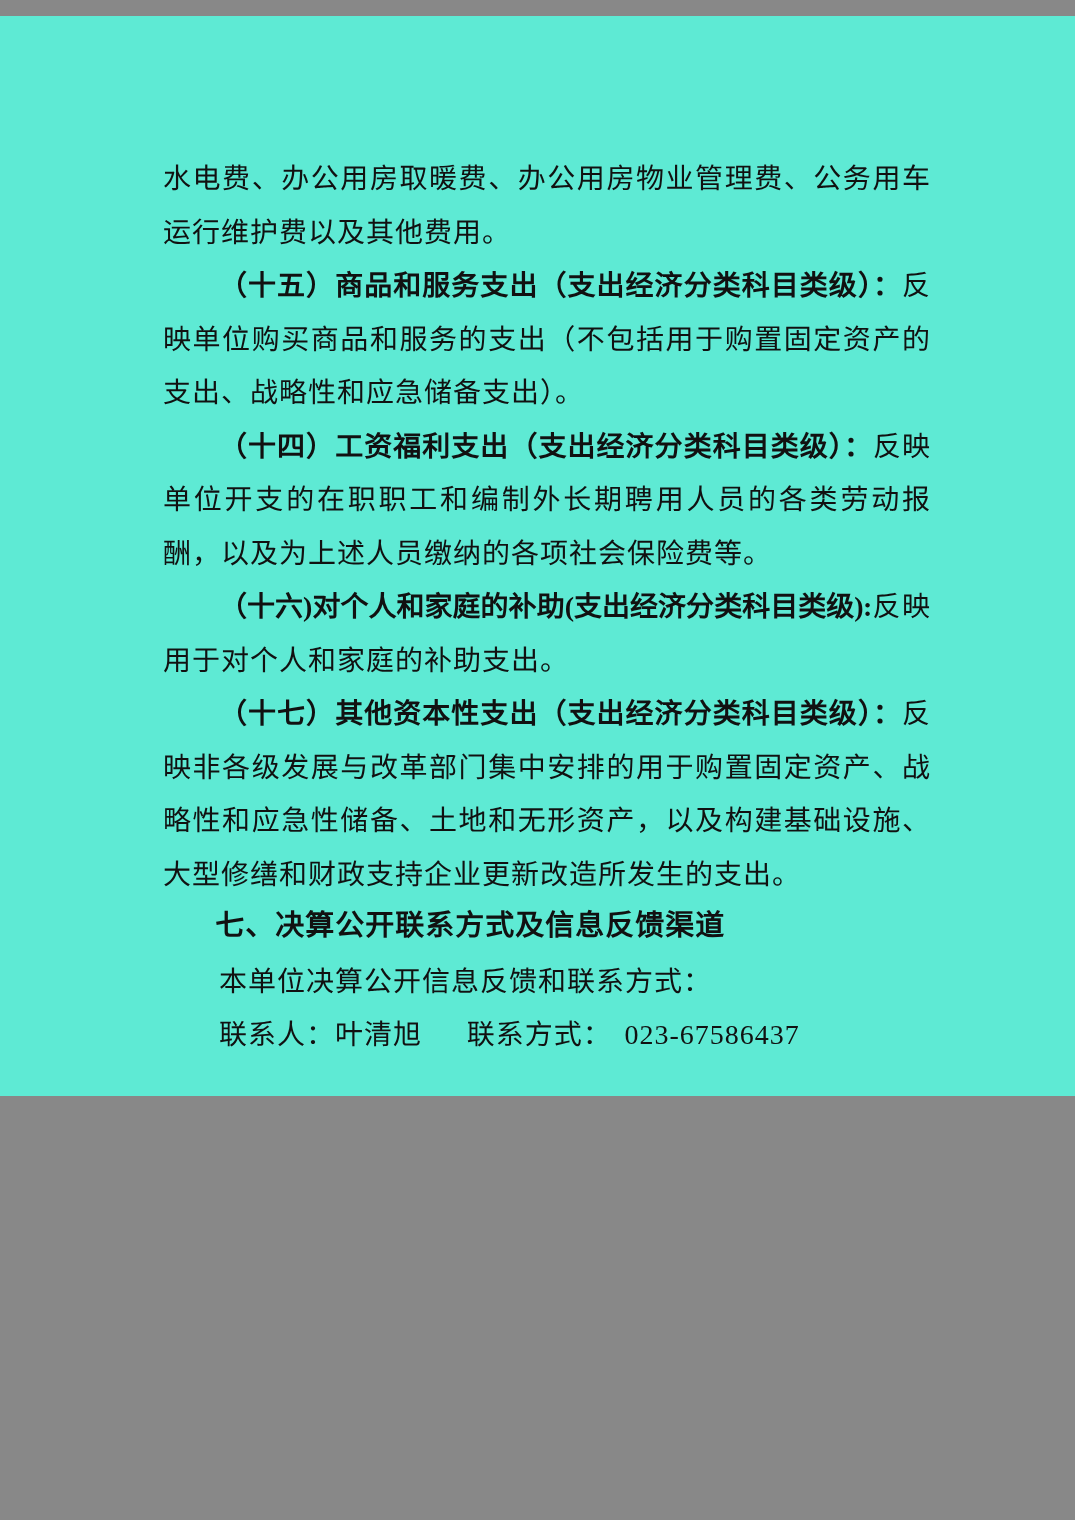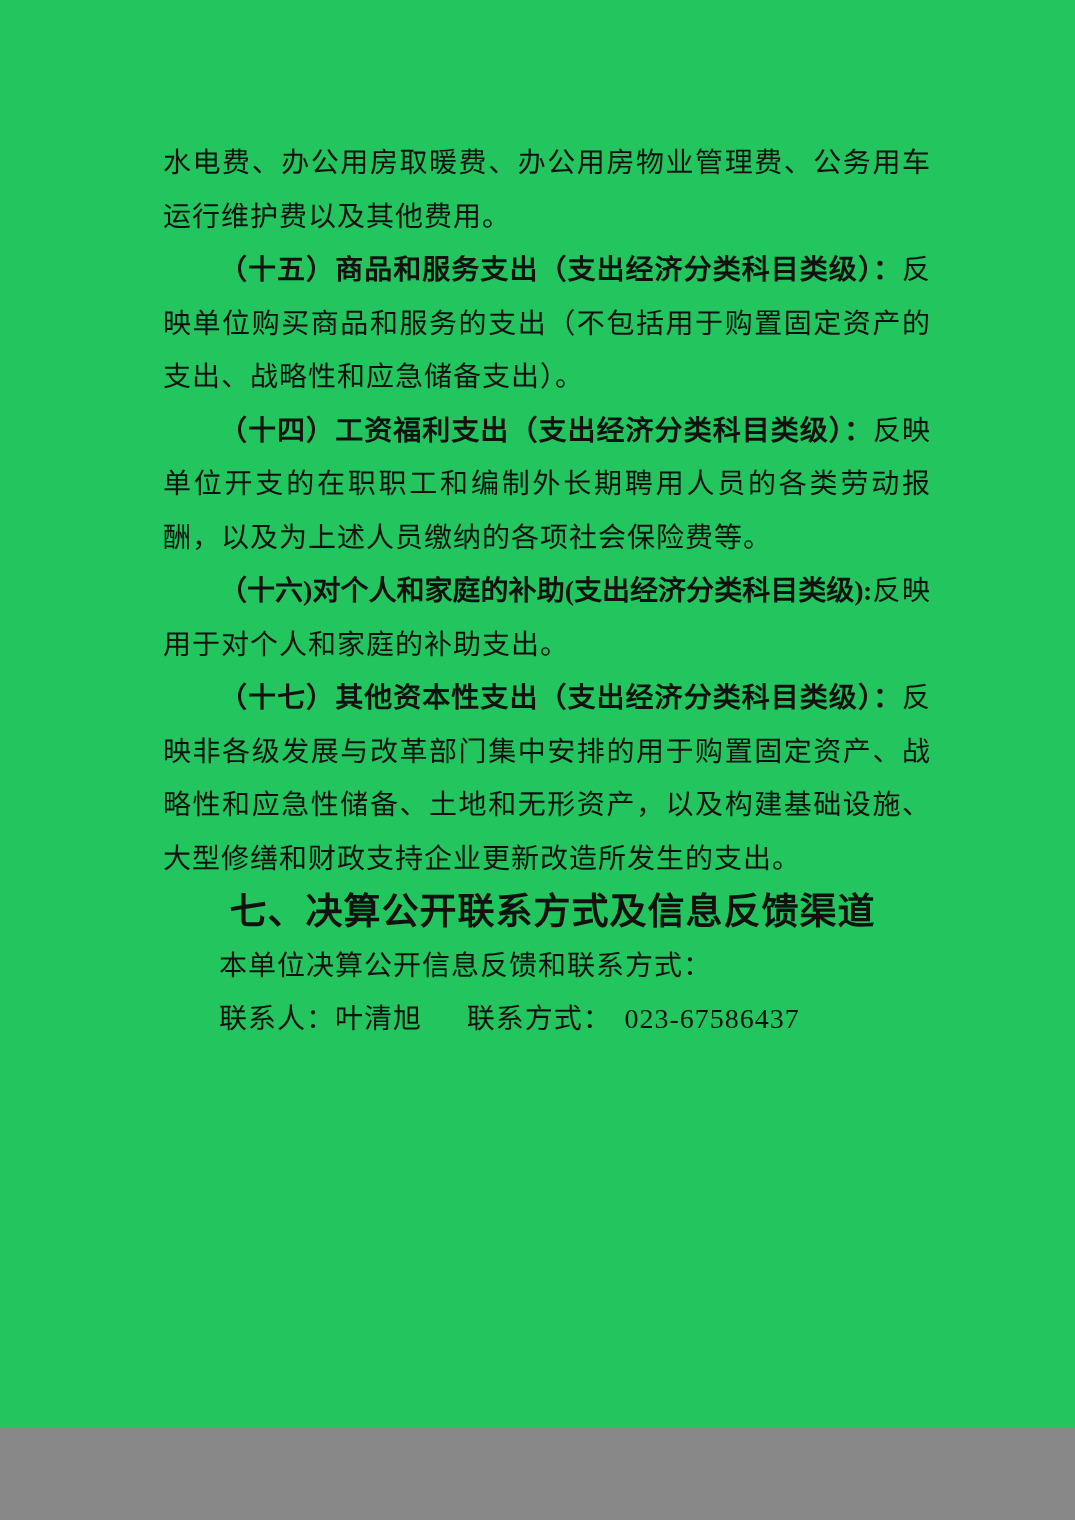--- a/index.html
+++ b/index.html
@@ -3,23 +3,23 @@
 <meta charset="utf-8">
 <style>
   html, body {
     margin: 0;
     padding: 0;
     background: #888;
   }
   .page {
     position: relative;
     width: 1075px;
-    height: 1428px;
-    margin: 0 auto;
-    background: #22c55e;
+    height: 1080px;
+    margin: 16px auto;
+    background: #5eead4;
     overflow: hidden;
     font-family: "Liberation Serif", "DejaVu Serif", serif;
     color: #111111;
   }
   .content {
     position: absolute;
     top: 136px;
     left: 163px;
     width: 768px;
   }
@@ -35,24 +35,24 @@
     text-indent: 2em;
   }
   .para .lead {
     font-weight: bold;
   }
   .para .lead.tight {
     letter-spacing: -0.5px;
   }
   .section-heading {
     margin: 0;
-    font-size: 37px;
+    font-size: 29px;
     line-height: 53.5px;
     font-weight: bold;
-    font-family: Liberation Sans, sans-serif;
+    font-family: Liberation Mono, monospace;
     text-indent: 1.8em;
     letter-spacing: 1px;
   }
   .contact-line .gap {
     display: inline-block;
     width: 1.6em;
   }
   .contact-line .method-value {
     margin-left: 0.45em;
     font-family: Liberation Serif, serif;

